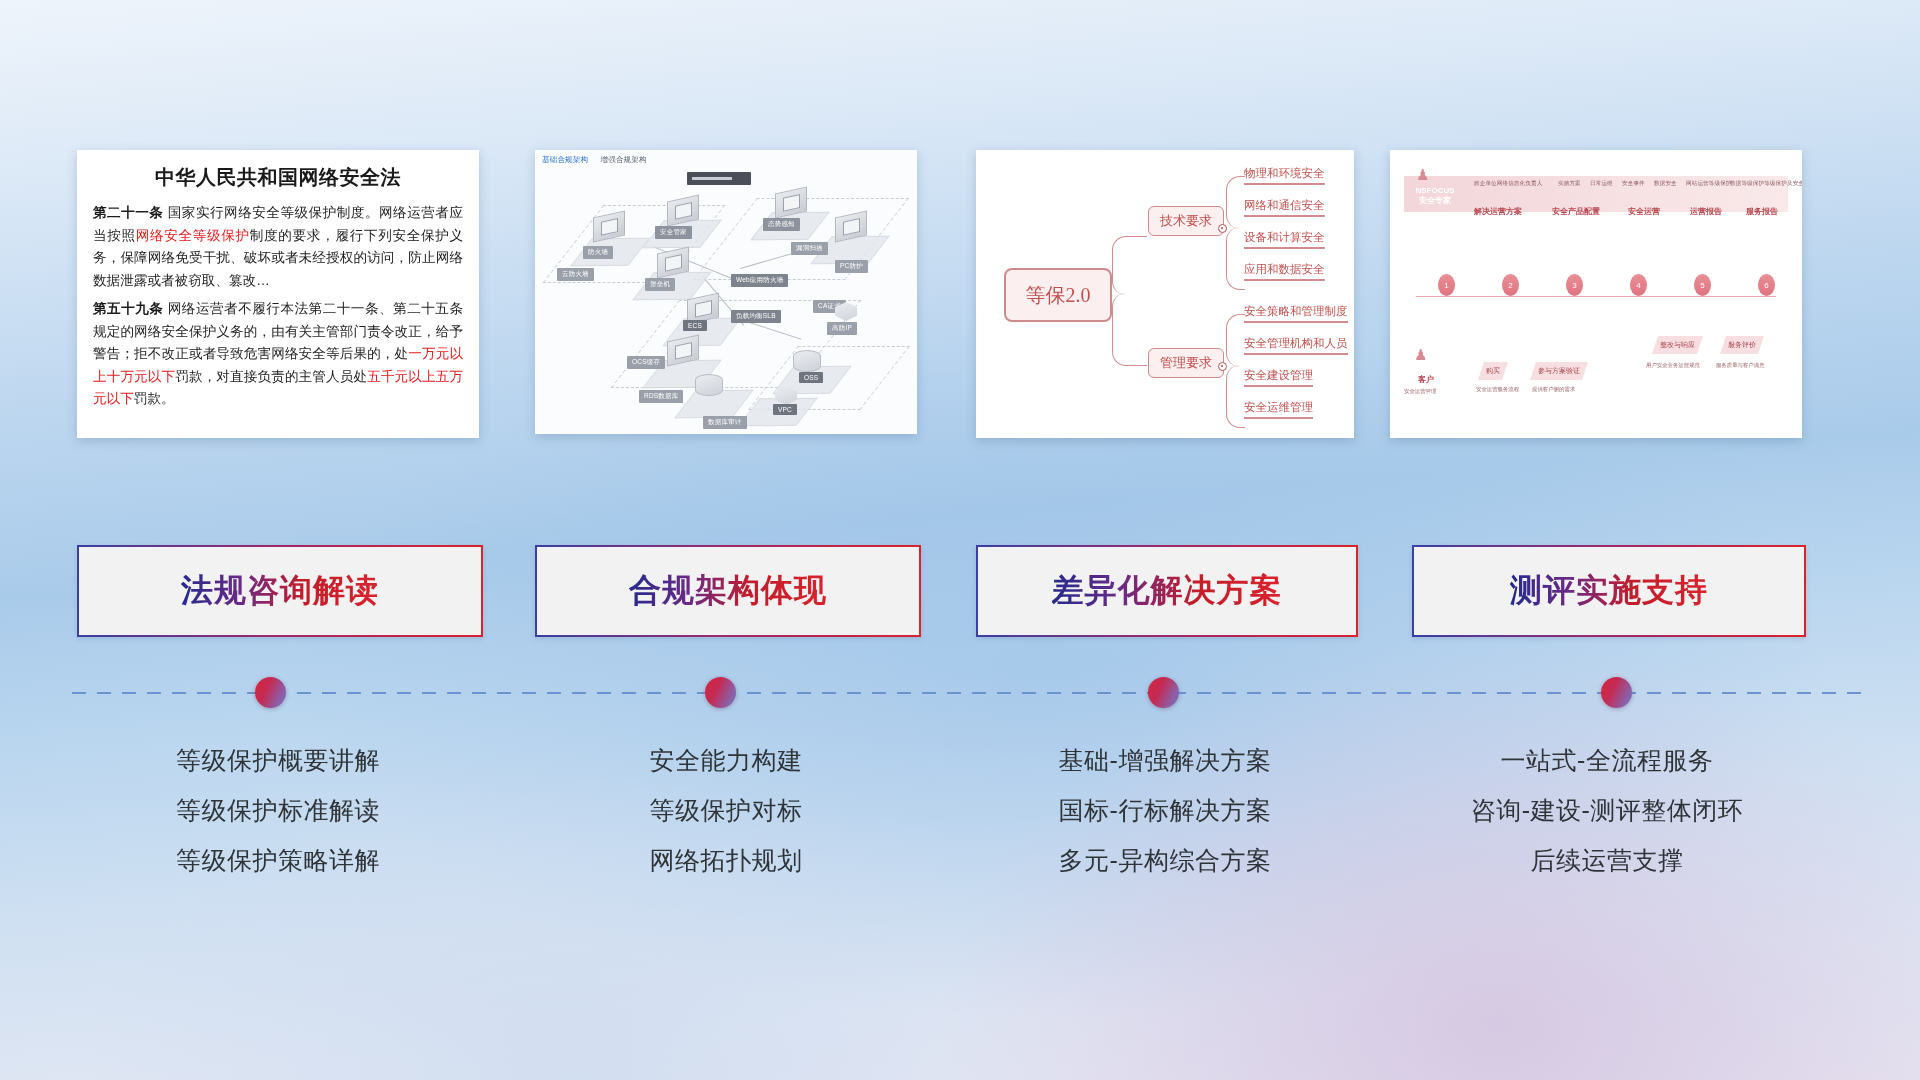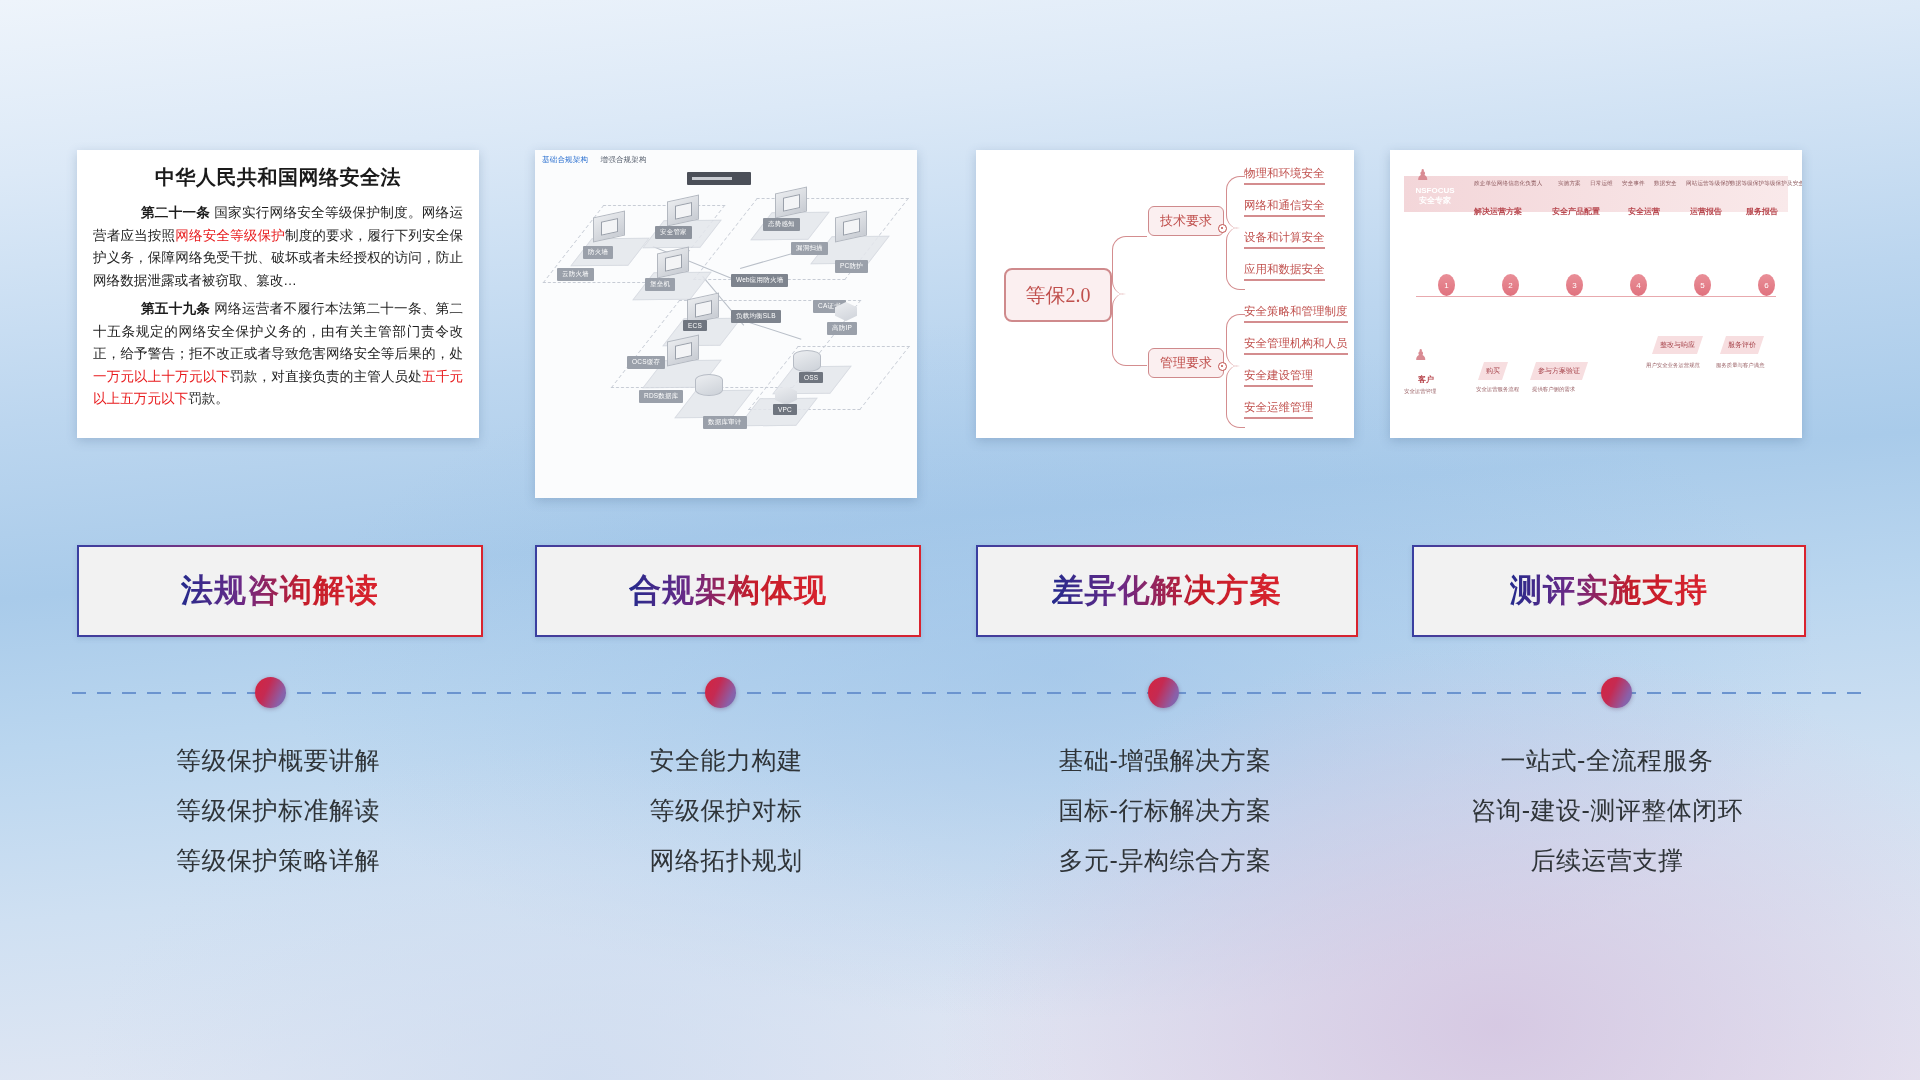--- a/index.html
+++ b/index.html
@@ -15,35 +15,35 @@
   }
   .board{position:absolute;inset:0;}
 
   
   .cards{position:absolute;left:0;top:150px;width:1920px;height:290px;}
   .card{
     position:absolute;top:0;background:#ffffff;
     box-shadow:0 3px 10px rgba(60,90,130,.25);
   }
   .card.c1{left:77px;width:402px;height:288px;}
-  .card.c2{left:535px;width:382px;height:348px;}
+  .card.c2{left:535px;width:382px;height:284px;}
   .card.c3{left:976px;width:378px;height:288px;}
   .card.c4{left:1390px;width:412px;height:288px;}
 
   
   .law{padding:14px 16px 0 16px;box-sizing:border-box;height:100%;}
   .law-title{
     text-align:center;font-weight:bold;font-size:20px;color:#1a1a1a;
     letter-spacing:.5px;margin-bottom:11px;
   }
   .law-p{
     font-size:13.6px;line-height:22.5px;color:#1d1d1d;text-align:justify;
     margin-bottom:6px;
   }
-  .law-p b{font-weight:bold;margin-left:48px;}
+  .law-p b{font-weight:bold;}
   .law-p .hl{color:#e8191b;}
 
   
   .arch{position:relative;width:100%;height:100%;background:#fbfcfd;overflow:hidden;}
   .arch .tabs{position:absolute;left:7px;top:5px;font-size:7.5px;color:#5a6270;letter-spacing:.2px;}
   .arch .tabs span{margin-right:10px;}
   .arch .tabs span.on{color:#2a6fd0;}
   .arch .titlebar{
     position:absolute;left:152px;top:22px;width:64px;height:13px;background:#4b4f58;border-radius:1px;
   }

